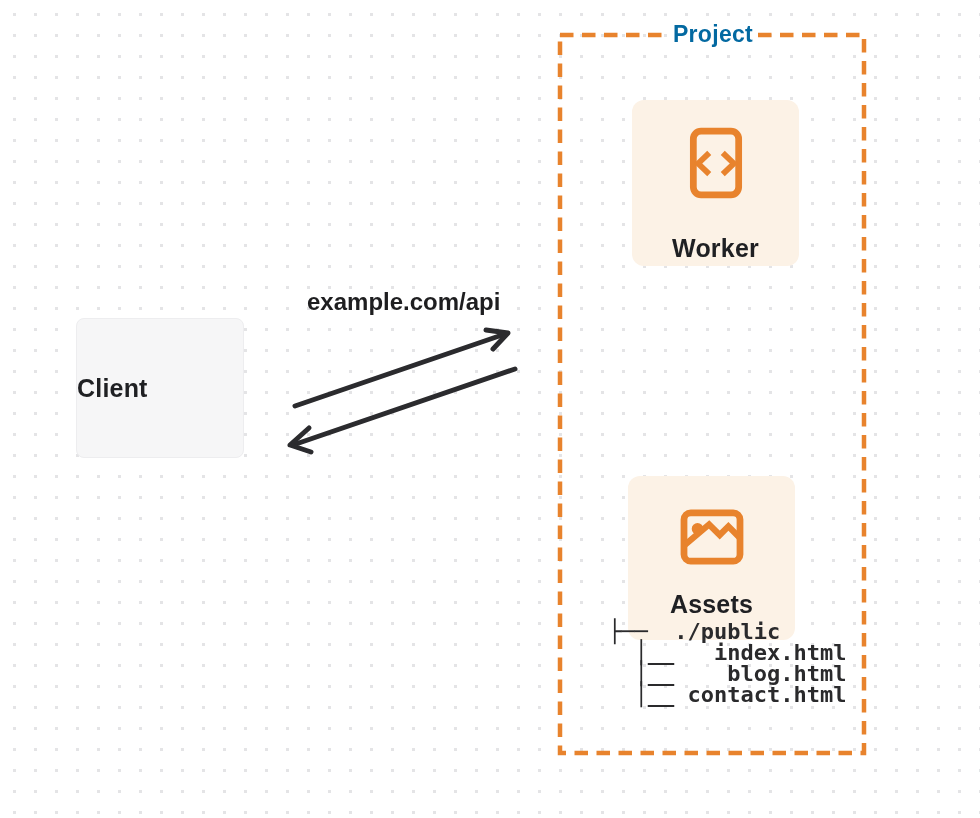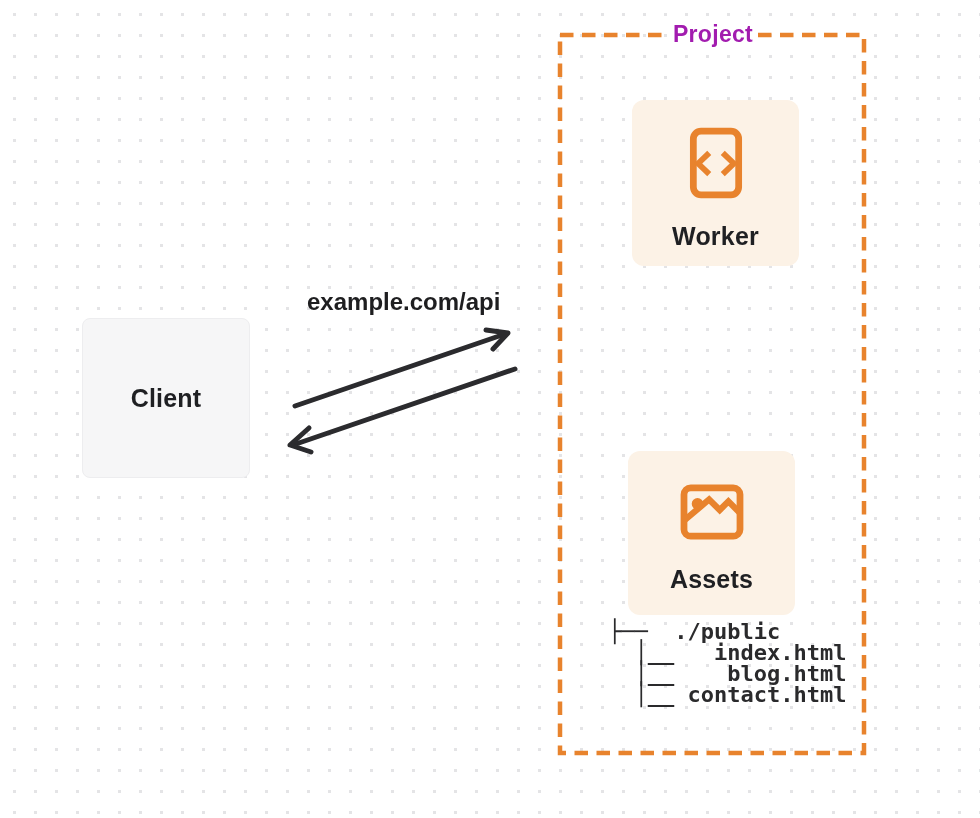--- a/index.html
+++ b/index.html
@@ -19,28 +19,28 @@
 
   .overlay {
     position: absolute;
     left: 0; top: 0;
     width: 980px; height: 818px;
     pointer-events: none;
   }
 
   .client-box {
     position: absolute;
-    left: 82px; top: 318px;
-    width: 168px; height: 160px;
+    left: 76px; top: 318px;
+    width: 168px; height: 140px;
     background: #f6f6f7;
     border: 1px solid #ededef;
     border-radius: 8px;
     display: flex;
     align-items: center;
-    justify-content: center;
+    justify-content: flex-start;
   }
   .client-box .node-label { margin: 0; }
 
   .node-label {
     font-size: 25px;
     font-weight: 700;
     color: #1f2023;
     letter-spacing: 0.2px;
     text-align: center;
     line-height: 30px;
@@ -55,35 +55,35 @@
   }
 
   .project-label {
     position: absolute;
     left: 713px; top: 21px;
     transform: translateX(-50%);
     background: #ffffff;
     padding: 0 5px;
     font-size: 23px;
     font-weight: 700;
-    color: #a21caf;
+    color: #0369a1;
     letter-spacing: 0.3px;
   }
 
   .orange-node {
     position: absolute;
     background: #fcf2e6;
     border-radius: 12px;
     display: flex;
     flex-direction: column;
     align-items: center;
   }
   .worker-box { left: 632px; top: 100px; width: 167px; height: 166px; padding-top: 27px; }
-  .worker-box .node-label { margin-top: 22px; }
-  .assets-box { left: 628px; top: 451px; width: 167px; height: 164px; padding-top: 33px; }
+  .worker-box .node-label { margin-top: 34px; }
+  .assets-box { left: 628px; top: 476px; width: 167px; height: 164px; padding-top: 33px; }
   .assets-box .node-label { margin-top: 24px; }
 
   .file-tree {
     position: absolute;
     left: 608px; top: 621px;
     font-family: "DejaVu Sans Mono", monospace;
     font-size: 22px;
     font-weight: 600;
     line-height: 21px;
     color: #2a2a2c;

